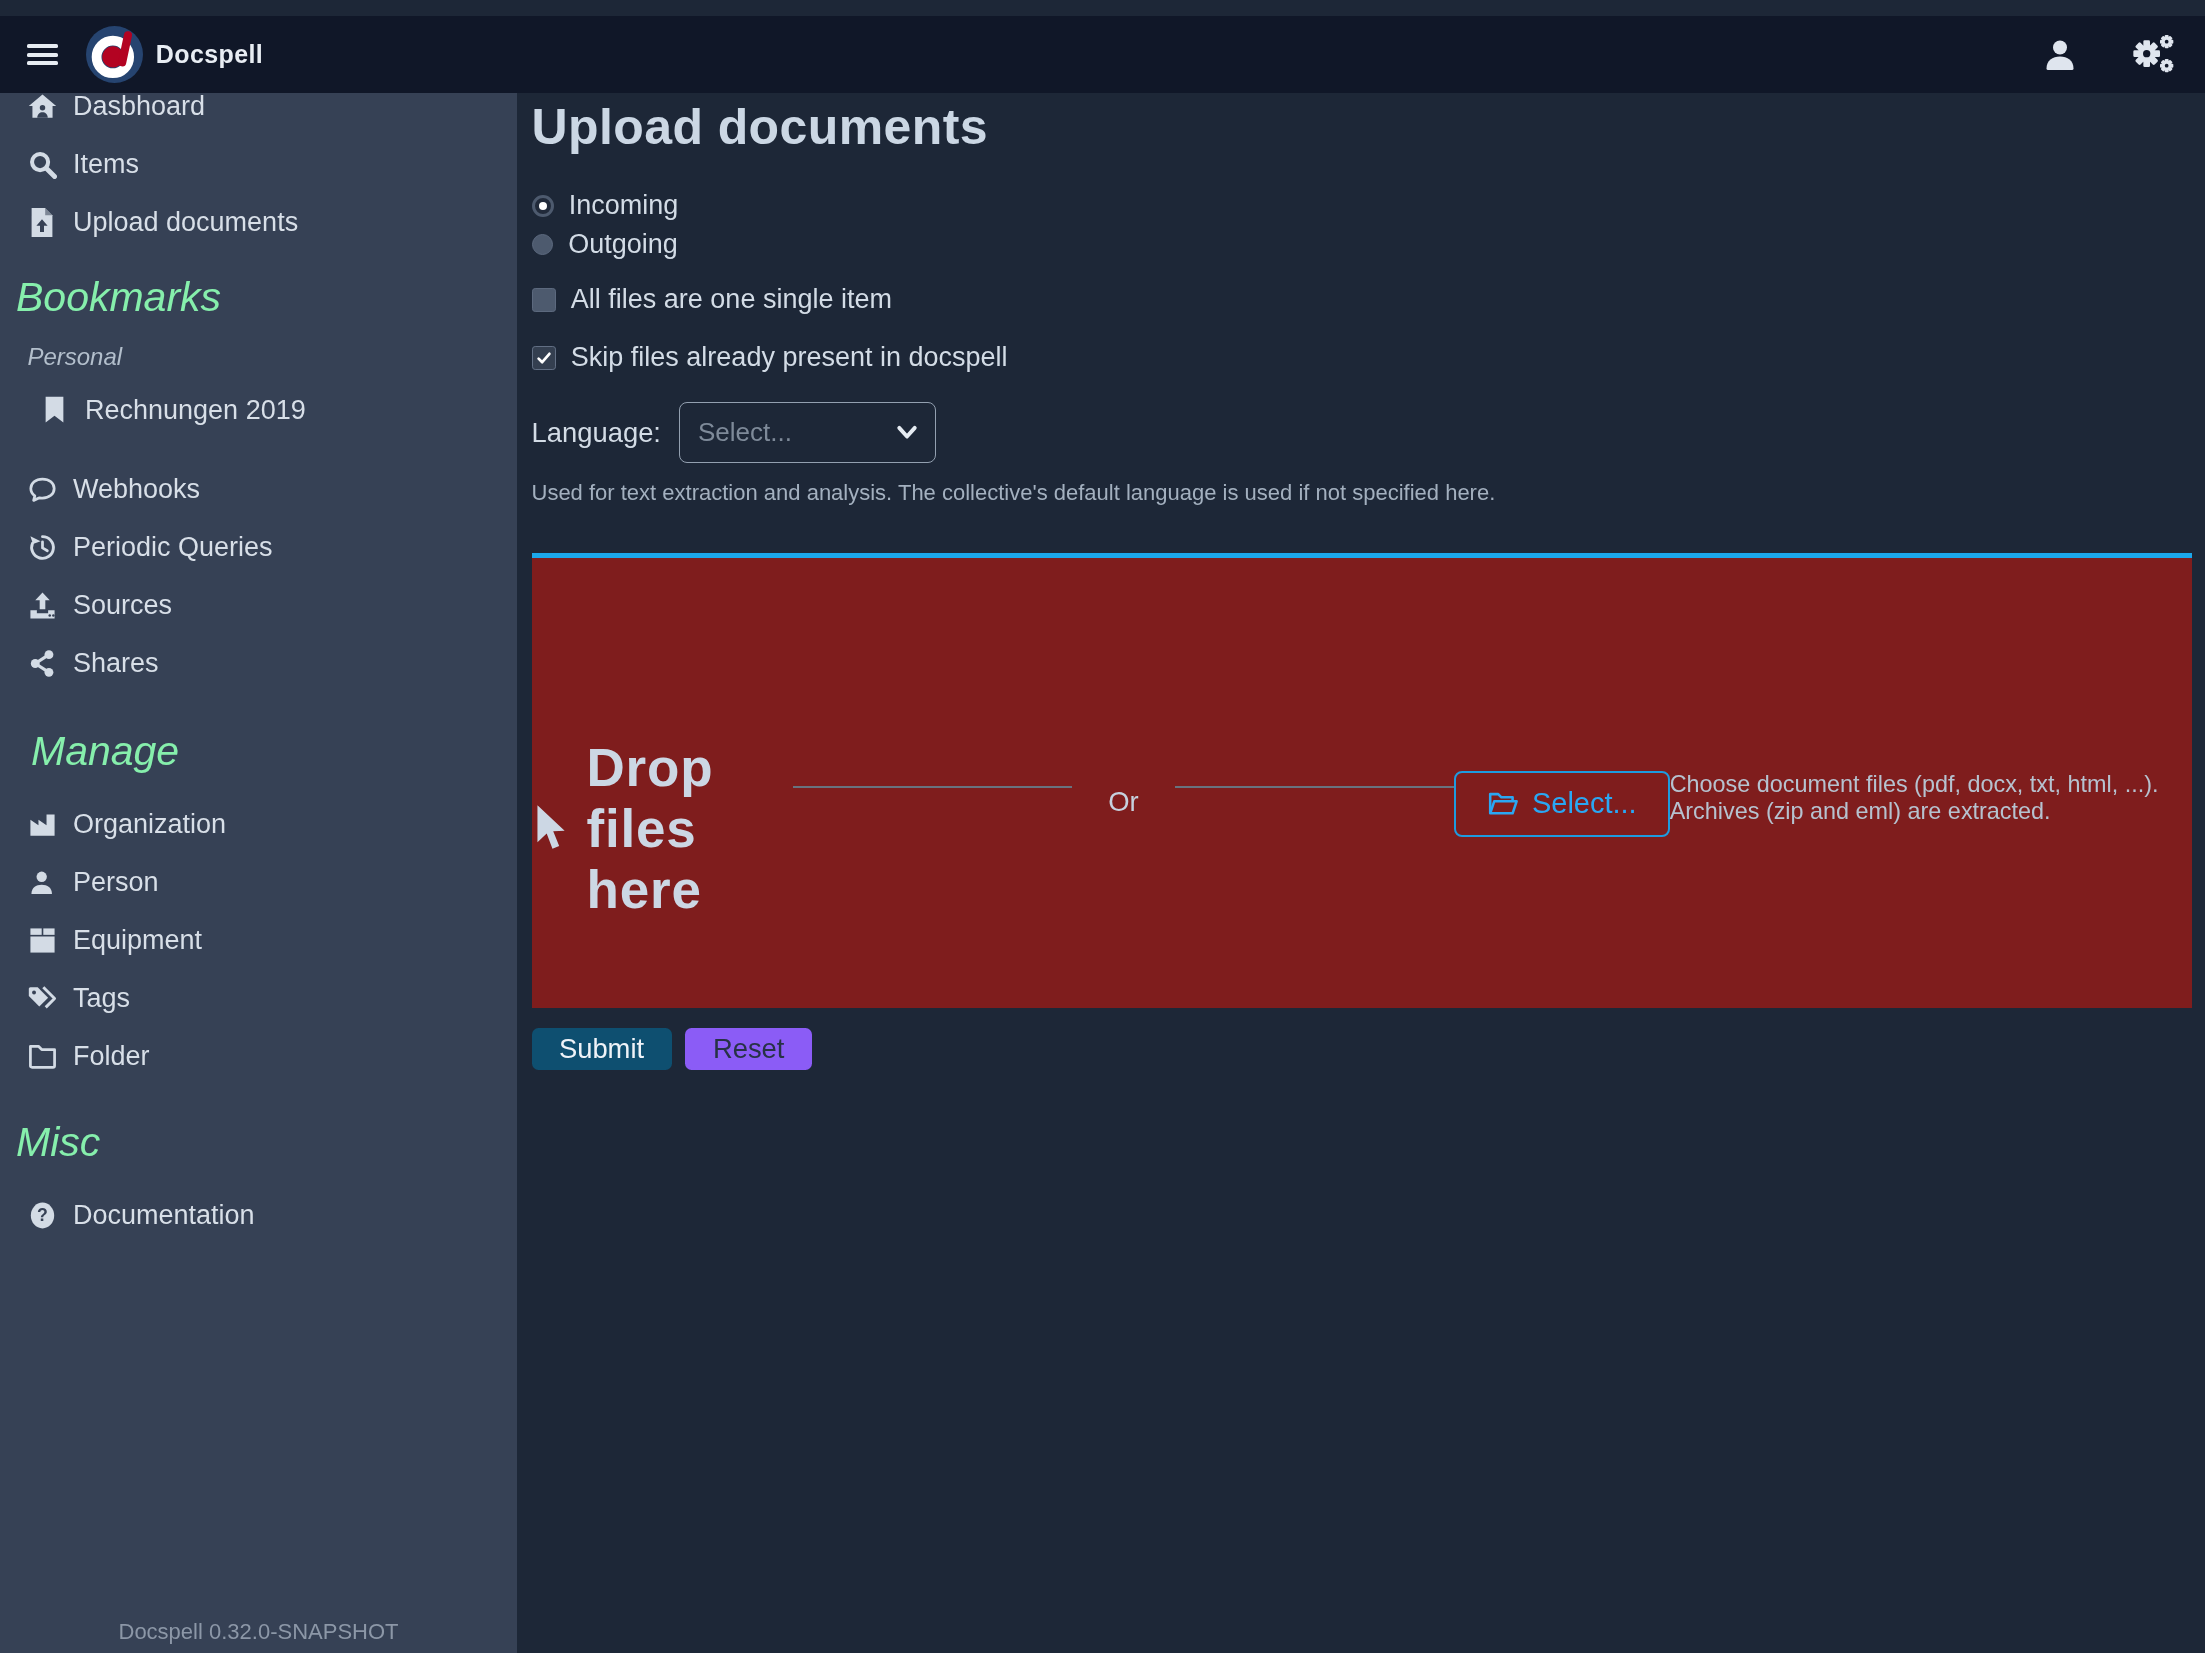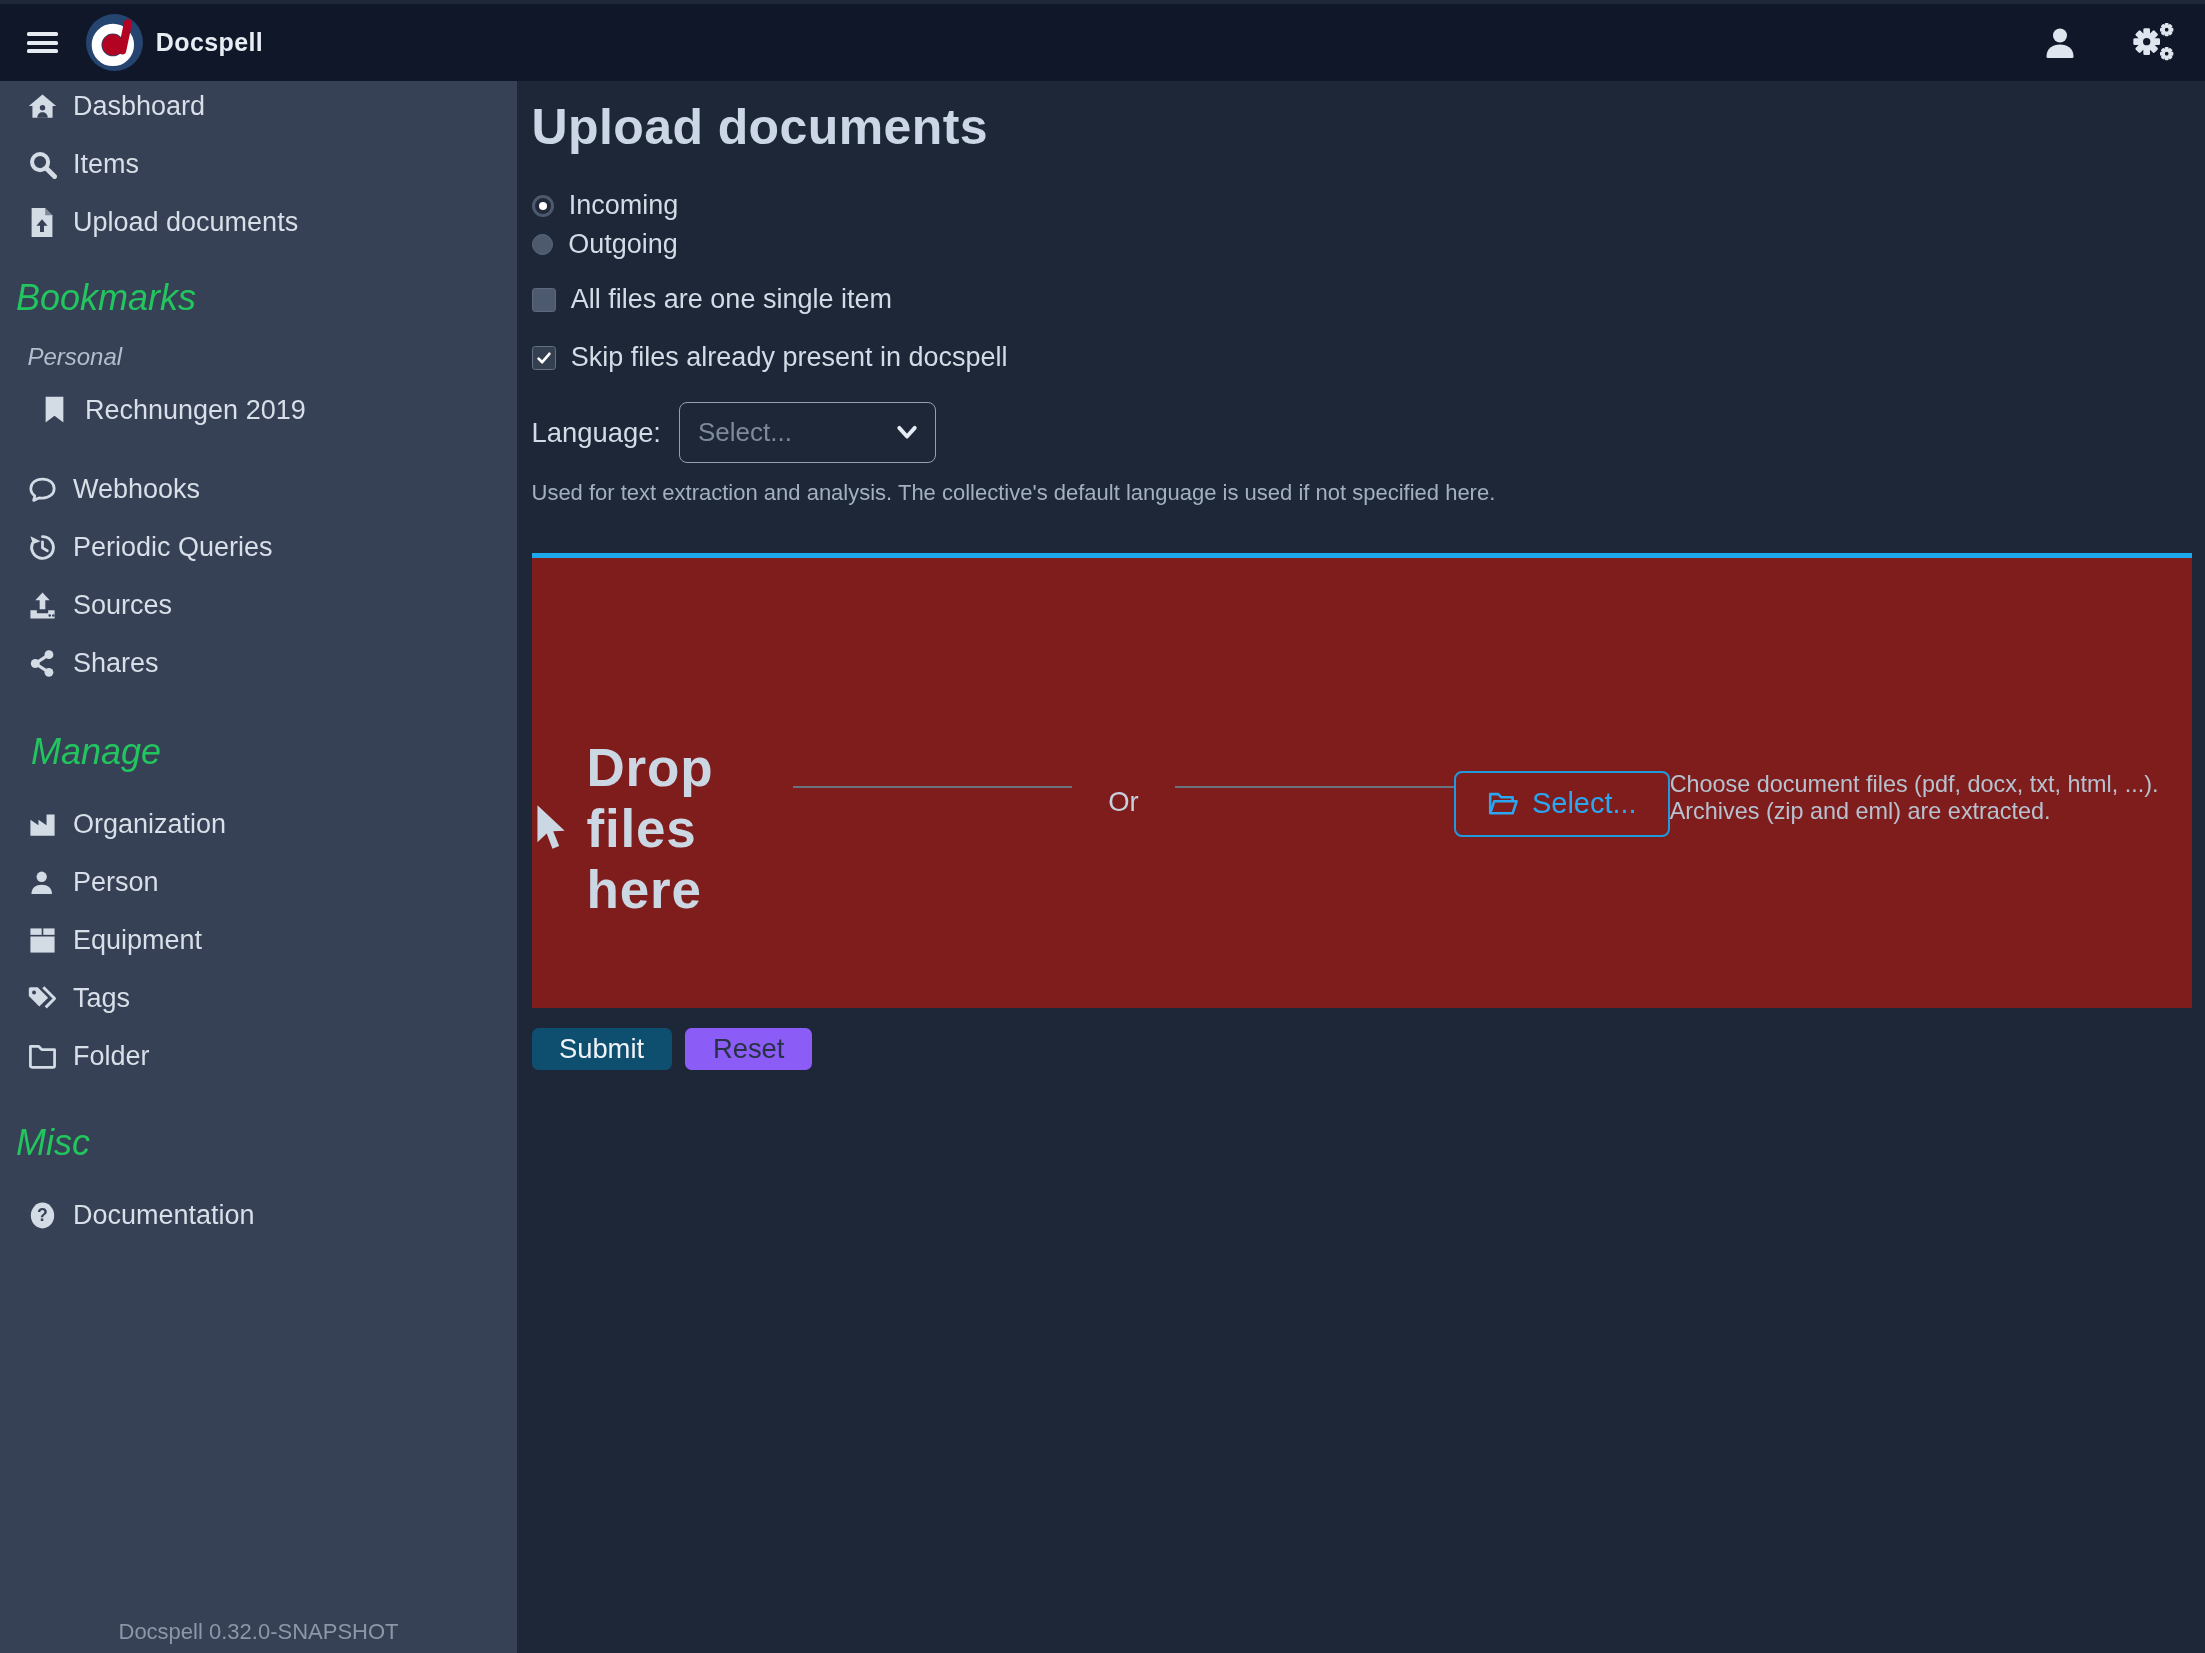--- a/index.html
+++ b/index.html
@@ -2,37 +2,37 @@
 <html style="font-size:13px"><head>
 <meta charset="utf-8">
 <style>
   html,body{margin:0;padding:0;}
   body{
     width:2205px;height:1653px;position:relative;overflow:hidden;
     background:#1d2737;font-family:"Liberation Sans",sans-serif;
     -webkit-font-smoothing:antialiased;
   }
   
-  .navbar{position:absolute;top:4px;left:0;width:2205px;height:77px;background:#101728;
+  .navbar{position:absolute;top:16px;left:0;width:2205px;height:77px;background:#101728;
     display:flex;align-items:center;z-index:5;}
   .burger{margin-left:22.6px;display:flex;flex-direction:column;gap:4.8px;cursor:pointer;padding:4.8px;}
   .burger div{width:31px;height:4px;background:#e7ecf2;border-radius:1.6px;}
   .logo{margin-left:22.6px;width:57px;height:57px;flex:0 0 auto;}
   .app-title{margin-left:13px;color:#e8edf3;font-size:25px;font-weight:bold;letter-spacing:0.4px;}
   .nav-spacer{flex:1;}
   .nav-icon{color:#dfe5ee;margin-right:52px;display:flex;align-items:center;cursor:pointer;}
   .nav-icon.last{margin-right:31px;}
   
   .sidebar{position:absolute;top:77px;left:0;width:517px;bottom:0;background:#364155;
     color:#d8dfe8;overflow:hidden;}
   .side-list{}
   .side-item{height:58px;display:flex;align-items:center;padding-left:24px;cursor:pointer;}
   .side-item .ic{width:36px;display:flex;justify-content:center;color:#d3dbe5;flex:0 0 auto;}
   .side-item .lbl{margin-left:13px;font-size:27px;color:#d8dfe8;white-space:nowrap;}
-  .side-section{font-style:italic;font-size:36px;color:#22c55e;padding-left:16px;line-height:45px;}
+  .side-section{font-style:italic;font-size:41px;color:#86efac;padding-left:16px;line-height:45px;}
   .side-sub{font-style:italic;font-size:24px;color:#b3bfcc;padding-left:27.4px;line-height:32px;}
   .indent{padding-left:36px;}
   .mt30{margin-top:24px;}.mt26{margin-top:21px;}.mt10{margin-top:8px;}
   .mt38{margin-top:31px;}.mt46{margin-top:37px;padding-left:31px;}.mt43{margin-top:35px;}
   .side-footer{position:absolute;bottom:8px;left:0;width:100%;text-align:center;
     font-size:22px;color:#8c97a7;}
   
   .main{position:absolute;top:77px;left:517px;right:0;bottom:0;background:#1d2737;
     padding:0 13px 0 14.5px;color:#d3dce6;}
   h1.page-title{margin:21px 0 0 0;font-size:50px;font-weight:bold;color:#cbd7e4;letter-spacing:0.4px;}

